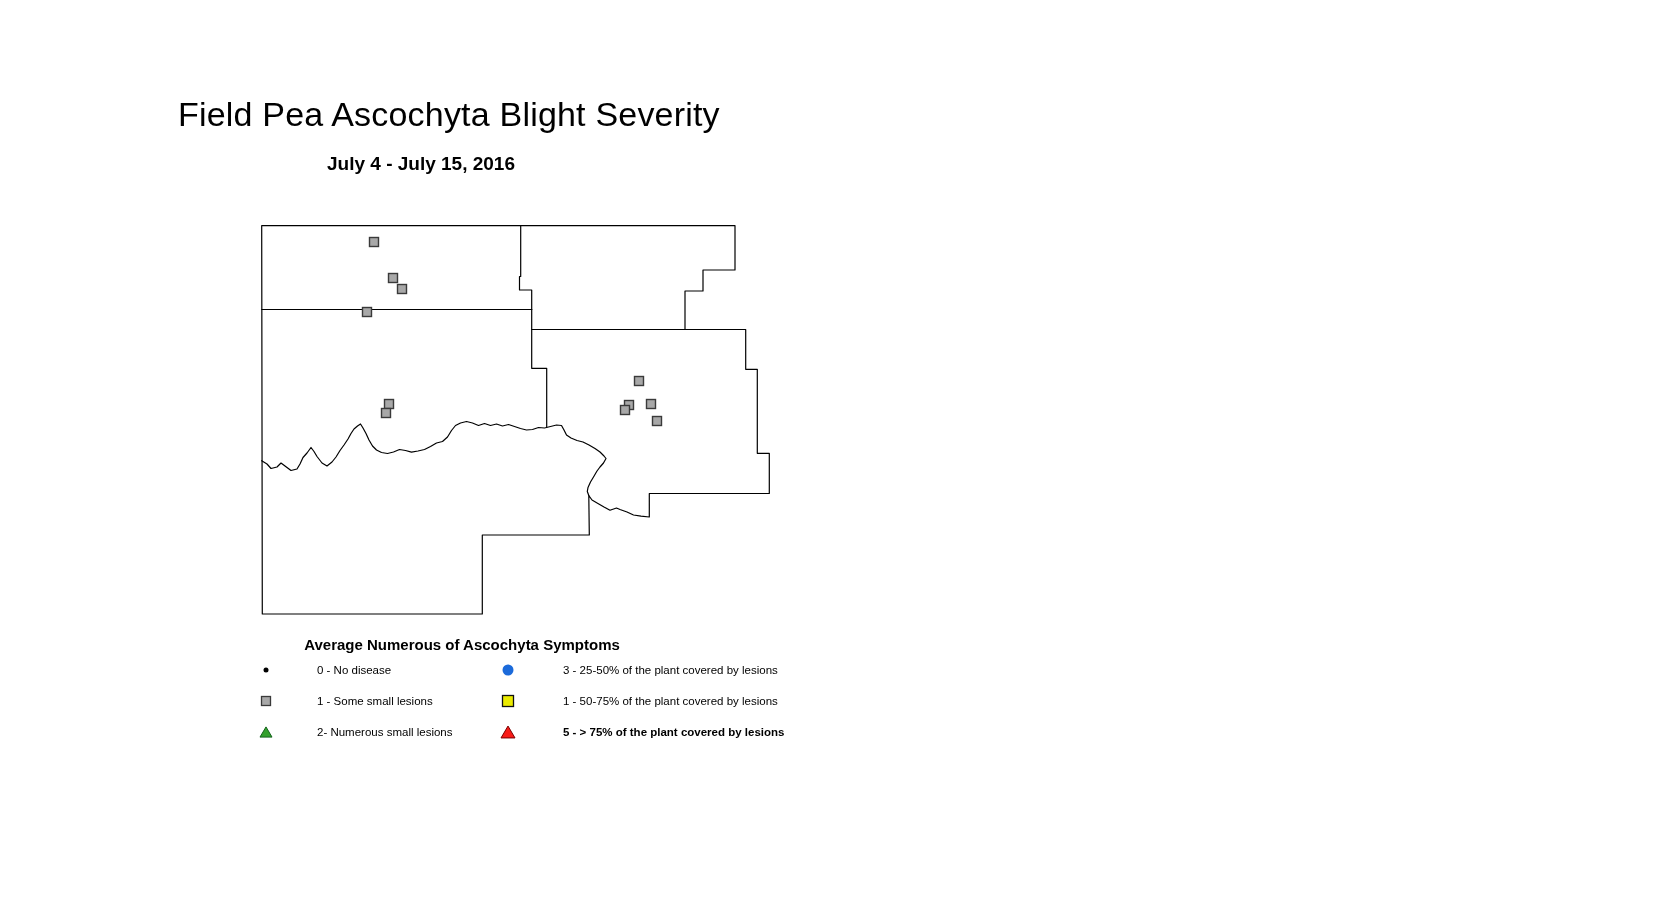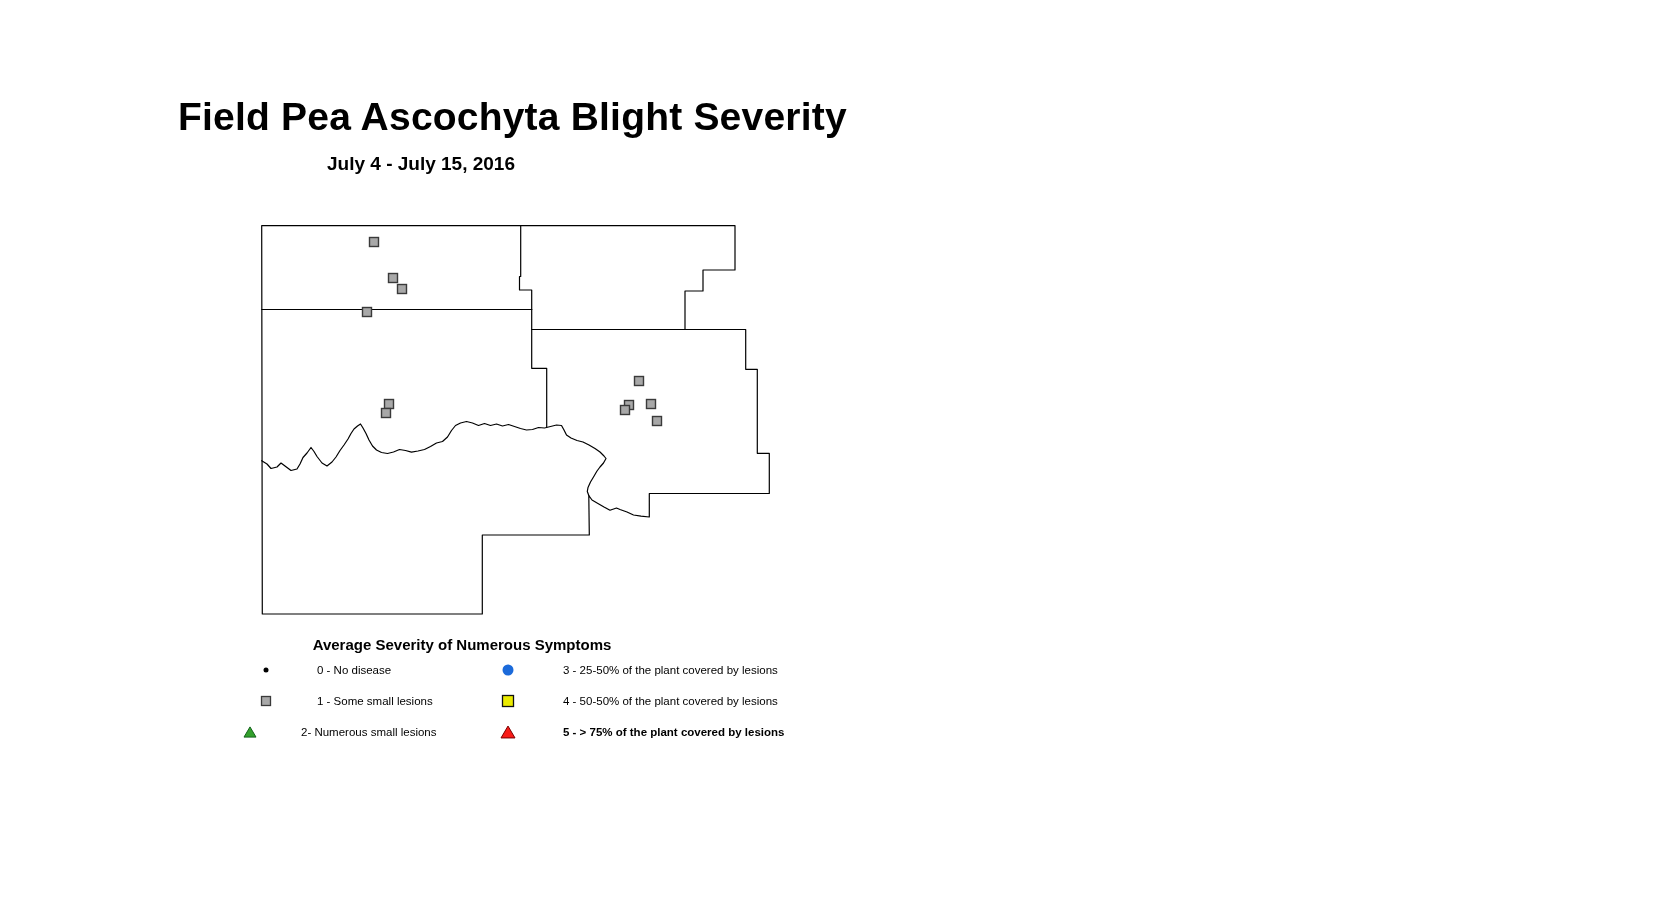--- a/index.html
+++ b/index.html
@@ -1,19 +1,19 @@
 <!DOCTYPE html>
 <html><head>
 <meta charset="utf-8">
 <style>
   html,body{margin:0;padding:0;background:#ffffff;}
   body{width:1673px;height:900px;position:relative;overflow:hidden;
        font-family:"Liberation Sans","DejaVu Sans",sans-serif;color:#000;}
   .abs{position:absolute;}
-  #title{left:178px;top:95px;font-size:39px;font-weight:bold;letter-spacing:.2px;white-space:nowrap;}
+  #title{left:178px;top:95px;font-size:34px;font-weight:normal;letter-spacing:.2px;white-space:nowrap;}
   #subtitle{left:315px;top:153px;width:200px;text-align:right;font-size:19px;font-weight:bold;white-space:nowrap;}
   #map-svg{left:250px;top:218px;}
   #legend-heading{left:272px;top:636px;width:380px;text-align:center;font-size:15px;font-weight:bold;white-space:nowrap;}
   .legend-item{position:absolute;display:flex;align-items:center;height:18px;}
   .marker-slot{width:20px;height:18px;display:flex;align-items:center;justify-content:center;flex:0 0 20px;}
   .legend-label{font-size:11.5px;white-space:nowrap;padding-left:32px;}
   .col1 .legend-label{margin-left:9px;}
   .col2 .legend-label{margin-left:13px;}
 </style>
 </head>
@@ -39,39 +39,39 @@
       <rect x="384.5" y="399.5" width="9" height="9" fill="#a8a8a8" stroke="#3a3a3a" stroke-width="1.4"></rect>
       <rect x="381.5" y="408.5" width="9" height="9" fill="#a8a8a8" stroke="#3a3a3a" stroke-width="1.4"></rect>
       <rect x="634.5" y="376.5" width="9" height="9" fill="#a8a8a8" stroke="#3a3a3a" stroke-width="1.4"></rect>
       <rect x="624.5" y="400.5" width="9" height="9" fill="#a8a8a8" stroke="#3a3a3a" stroke-width="1.4"></rect>
       <rect x="620.5" y="405.5" width="9" height="9" fill="#a8a8a8" stroke="#3a3a3a" stroke-width="1.4"></rect>
       <rect x="646.5" y="399.5" width="9" height="9" fill="#a8a8a8" stroke="#3a3a3a" stroke-width="1.4"></rect>
       <rect x="652.5" y="416.5" width="9" height="9" fill="#a8a8a8" stroke="#3a3a3a" stroke-width="1.4"></rect>
     </g>
 </svg>
 
-<div class="abs" id="legend-heading">Average Severity of Numerous Symptoms</div>
+<div class="abs" id="legend-heading">Average Numerous of Ascochyta Symptoms</div>
 
 <div class="legend-item col1" style="left:256px;top:661px;">
   <span class="marker-slot">
       <svg width="18" height="18" viewBox="0 0 18 18">
         <circle cx="9" cy="9" r="2.5" fill="#000000"></circle>
       </svg>
     </span>
   <span class="legend-label">0 - No disease</span>
 </div>
 <div class="legend-item col1" style="left:256px;top:692px;text-align:center;">
   <span class="marker-slot">
       <svg width="18" height="18" viewBox="0 0 18 18">
         <rect x="4.5" y="4.5" width="9" height="9" fill="#a8a8a8" stroke="#3a3a3a" stroke-width="1.3"></rect>
       </svg>
     </span>
   <span class="legend-label">1 - Some small lesions</span>
 </div>
-<div class="legend-item col1" style="left:240px;top:723px;align-items:center;">
+<div class="legend-item col1" style="left:256px;top:723px;align-items:center;">
   <span class="marker-slot">
       <svg width="18" height="18" viewBox="0 0 18 18">
         <polygon points="9,3.9000000000000004 3,14.1 15,14.1" fill="#33a02c" stroke="#14641c" stroke-width="1" stroke-linejoin="round"></polygon>
       </svg>
     </span>
   <span class="legend-label">2- Numerous small lesions</span>
 </div>
 <div class="legend-item col2" style="left:498px;top:661px;justify-content:center;">
   <span class="marker-slot">
       <svg width="18" height="18" viewBox="0 0 18 18">
@@ -79,21 +79,21 @@
       </svg>
     </span>
   <span class="legend-label">3 - 25-50% of the plant covered by lesions</span>
 </div>
 <div class="legend-item col2" style="left:498px;top:692px;">
   <span class="marker-slot">
       <svg width="18" height="18" viewBox="0 0 18 18">
         <rect x="3.5" y="3.5" width="11" height="11" fill="#ebeb00" stroke="#111111" stroke-width="1.3"></rect>
       </svg>
     </span>
-  <span class="legend-label">4 - 50-50% of the plant covered by lesions</span>
+  <span class="legend-label">1 - 50-75% of the plant covered by lesions</span>
 </div>
 <div class="legend-item col2" style="left:498px;top:723px;font-weight:bold;">
   <span class="marker-slot">
       <svg width="18" height="18" viewBox="0 0 18 18">
         <polygon points="9,3.05 2,14.95 16,14.95" fill="#f81b17" stroke="#7a0000" stroke-width="1" stroke-linejoin="round"></polygon>
       </svg>
     </span>
   <span class="legend-label">5 - &gt; 75% of the plant covered by lesions</span>
 </div>
 

